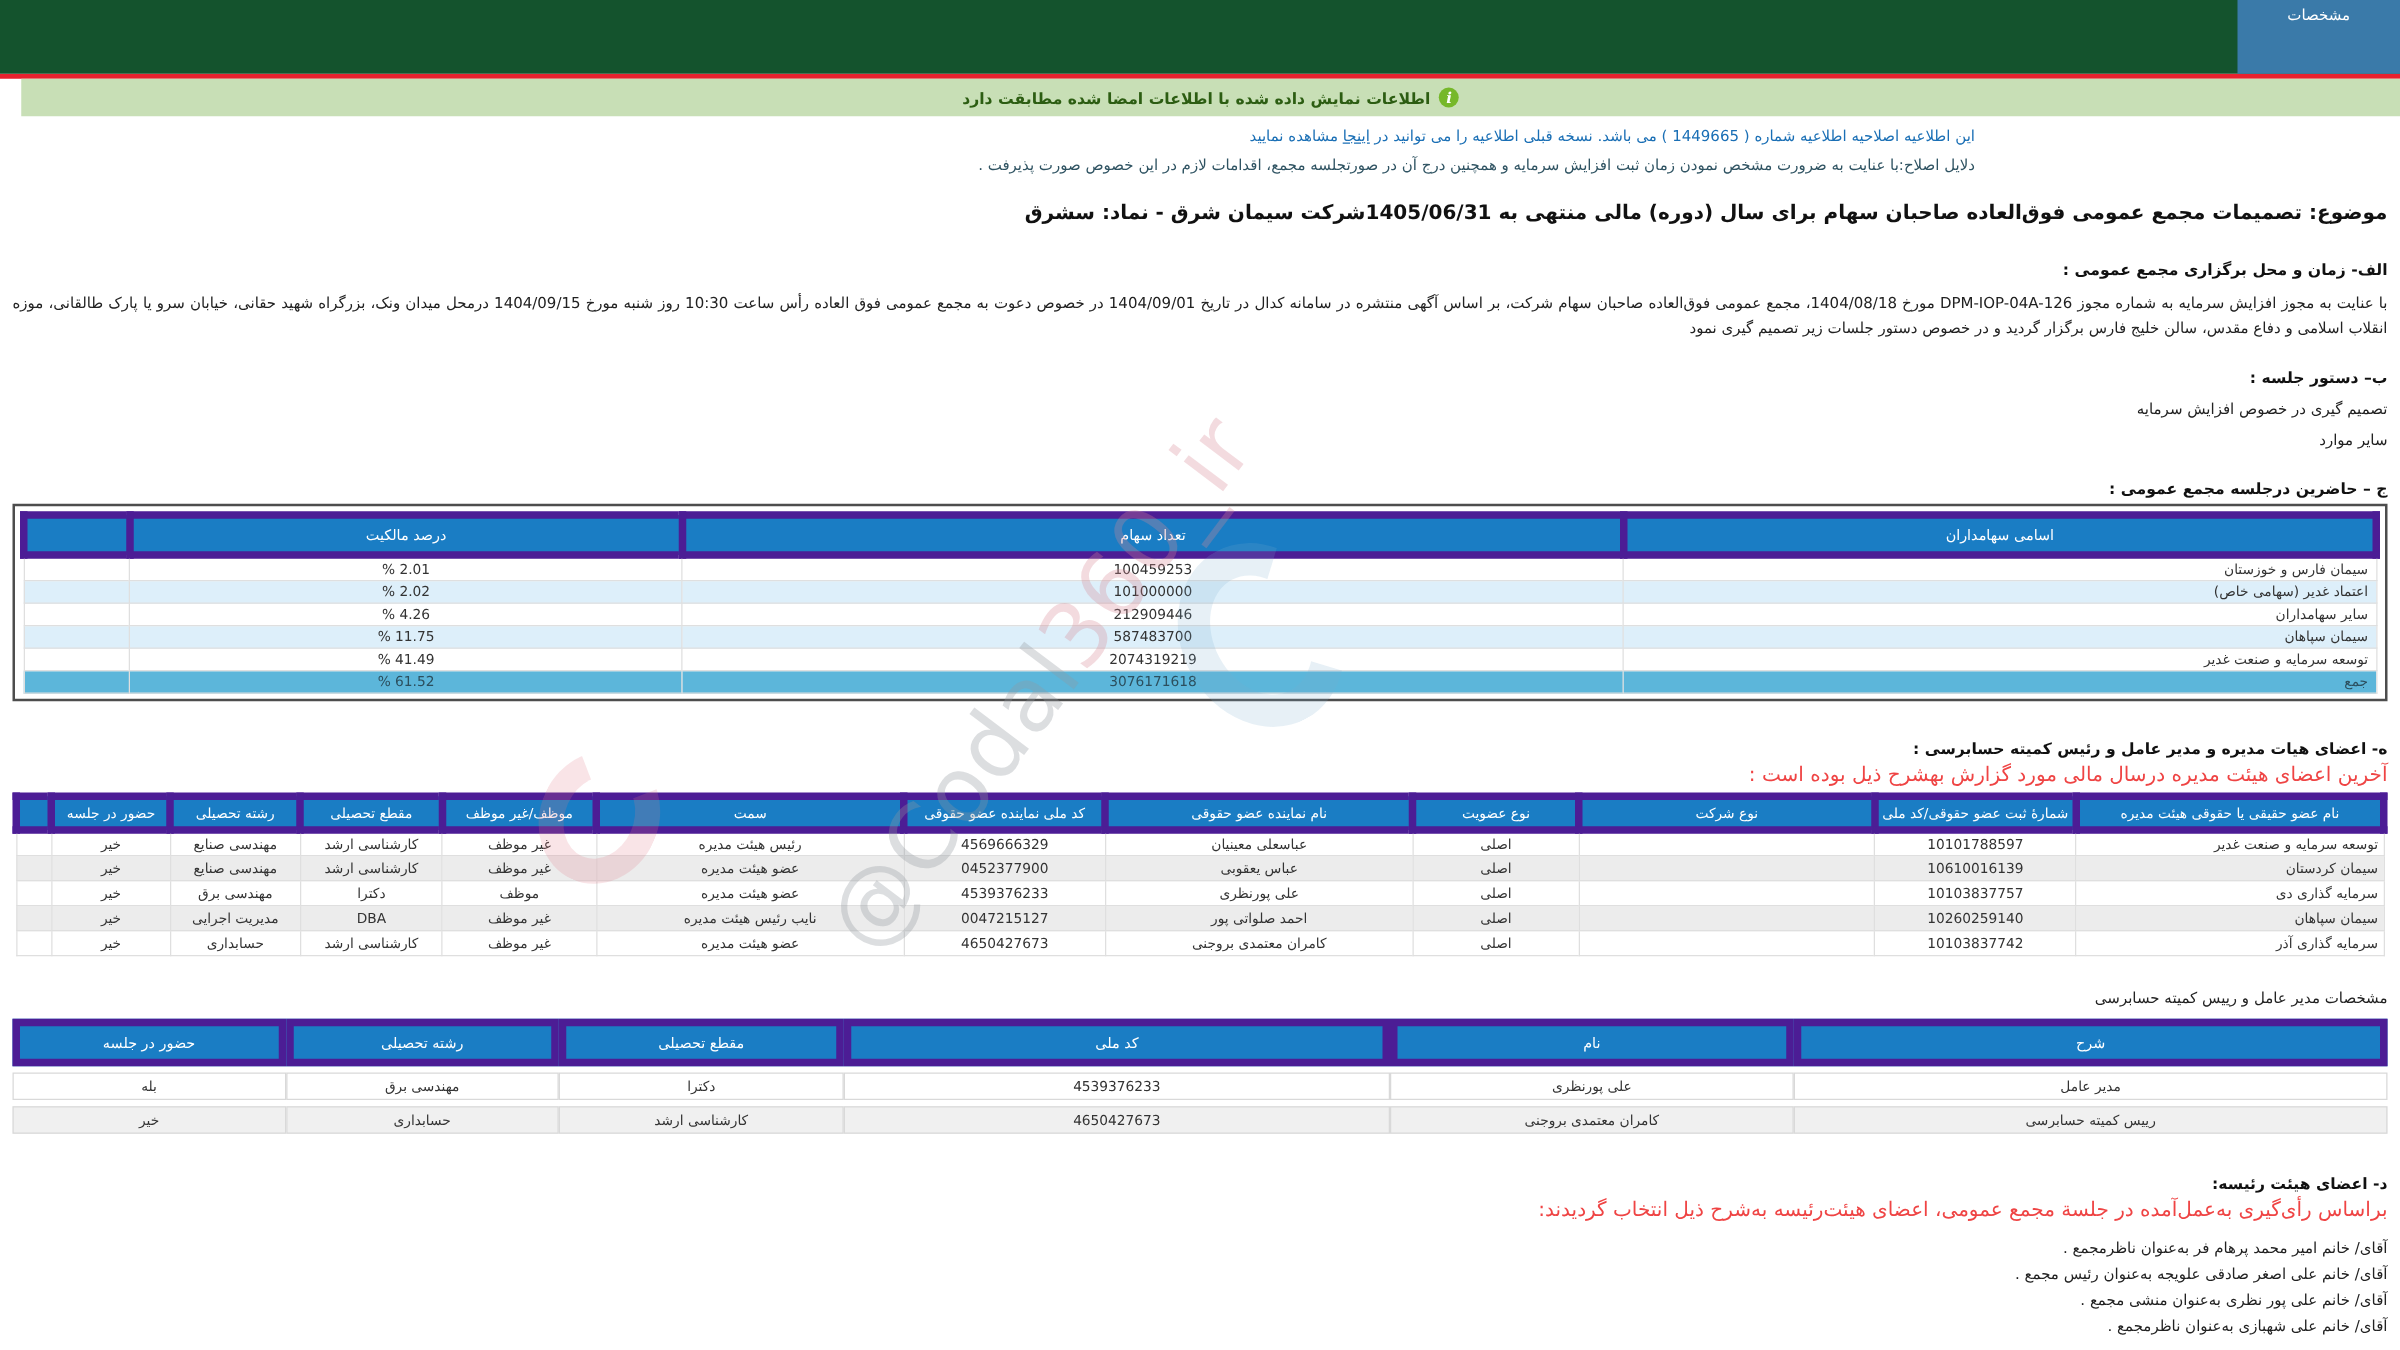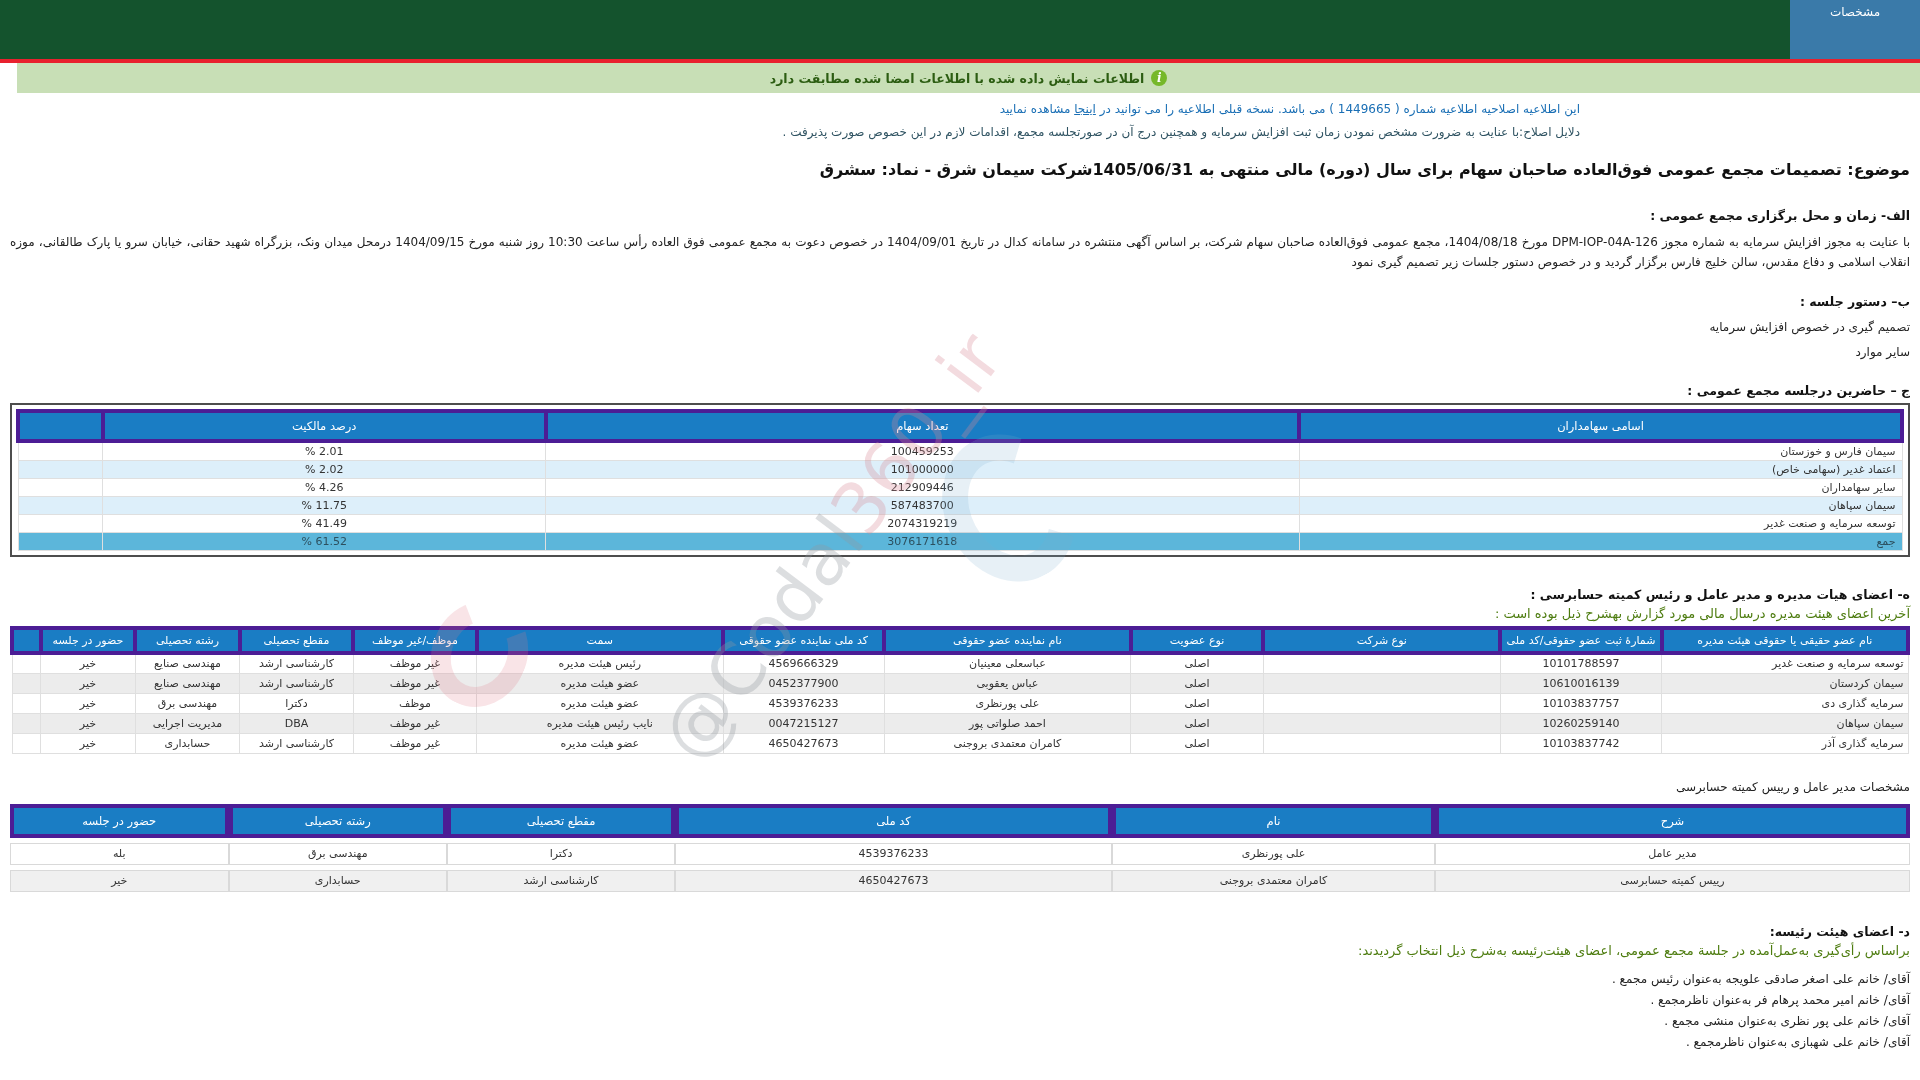--- a/index.html
+++ b/index.html
@@ -26,32 +26,32 @@
   
   .main { padding:0 10px; }
   .subject { margin-top:21px; font-size:16px; font-weight:bold; color:#111; }
   .sec-title { font-size:12.5px; font-weight:bold; color:#111; }
   .h-a { margin-top:29px; }
   .para { margin-top:9px; font-size:12px; color:#222; line-height:20px; text-align:justify; }
   .h-b { margin-top:22px; }
   .agenda-line { margin-top:11px; font-size:12px; color:#222; }
   .h-j { margin-top:24px; }
   .h-h { margin-top:30px; }
-  .sub-line { margin-top:4px; font-size:13px; color:#4d7c0f; }
+  .sub-line { margin-top:4px; font-size:16px; color:#ef4444; }
   .ceo-caption { margin-top:26px; font-size:12px; color:#222; }
   .h-d { margin-top:27px; }
   .member-line { margin-top:3px; font-size:12px; color:#222; line-height:18px; }
   .members { margin-top:12px; }
   .h-r { margin-top:30px; }
 
   
   .frame { border:2px solid #4d4d4d; padding:4px; margin-top:5px; background:#fff; }
   table { width:100%; border-collapse:collapse; table-layout:fixed; }
   th { background:#1a7dc4; color:#fff; font-weight:normal; font-size:11.5px; padding:6px 3px;
-       border:4px solid #4c1d95; text-align:center; vertical-align:middle; }
+       border:6px solid #4c1d95; text-align:center; vertical-align:middle; }
   td { font-size:11px; color:#333; padding:2px 6px; border:1px solid #dfdfdf; text-align:center; height:18px; vertical-align:middle; }
   .ltr { direction:ltr;margin-left:48px; }
   .cell-right { text-align:right; }
 
   .t-present td { height:17px; }
   .t-present tbody tr:nth-child(even) td { background:#ddeffa; }
   .t-present tr.total-row td { background:#5cb6da; color:#2c4f5e; }
 
   .t-board { margin-top:5px; }
   .t-board th { padding:4px 2px; font-size:11px; }
@@ -312,22 +312,22 @@
             <td>کارشناسی ارشد</td>
             <td>حسابداری</td>
             <td>خیر</td>
           </tr>
         </tbody>
     </table>
 
     <div class="sec-title h-d">د- اعضای هیئت رئیسه:</div>
     <div class="sub-line">براساس رأی‌گیری به‌عمل‌آمده در جلسة مجمع عمومی، اعضای هیئت‌رئیسه به‌شرح ذیل انتخاب گردیدند:</div>
     <div class="members">
+      <div class="member-line">آقای/ خانم  امیر محمد پرهام فر  به‌عنوان ناظرمجمع .</div>
       <div class="member-line">آقای/ خانم  علی اصغر صادقی علویجه  به‌عنوان رئیس مجمع .</div>
-      <div class="member-line">آقای/ خانم  امیر محمد پرهام فر  به‌عنوان ناظرمجمع .</div>
       <div class="member-line">آقای/ خانم  علی پور نظری  به‌عنوان منشی مجمع .</div>
       <div class="member-line">آقای/ خانم  علی شهبازی  به‌عنوان ناظرمجمع .</div>
     </div>
 
     <div class="sec-title h-r">ر- تصمیمات متخذه در رابطه با دستور جلسه :</div>
 
   </div>
 
   <div class="wm">
     <div class="swirl1"></div>

